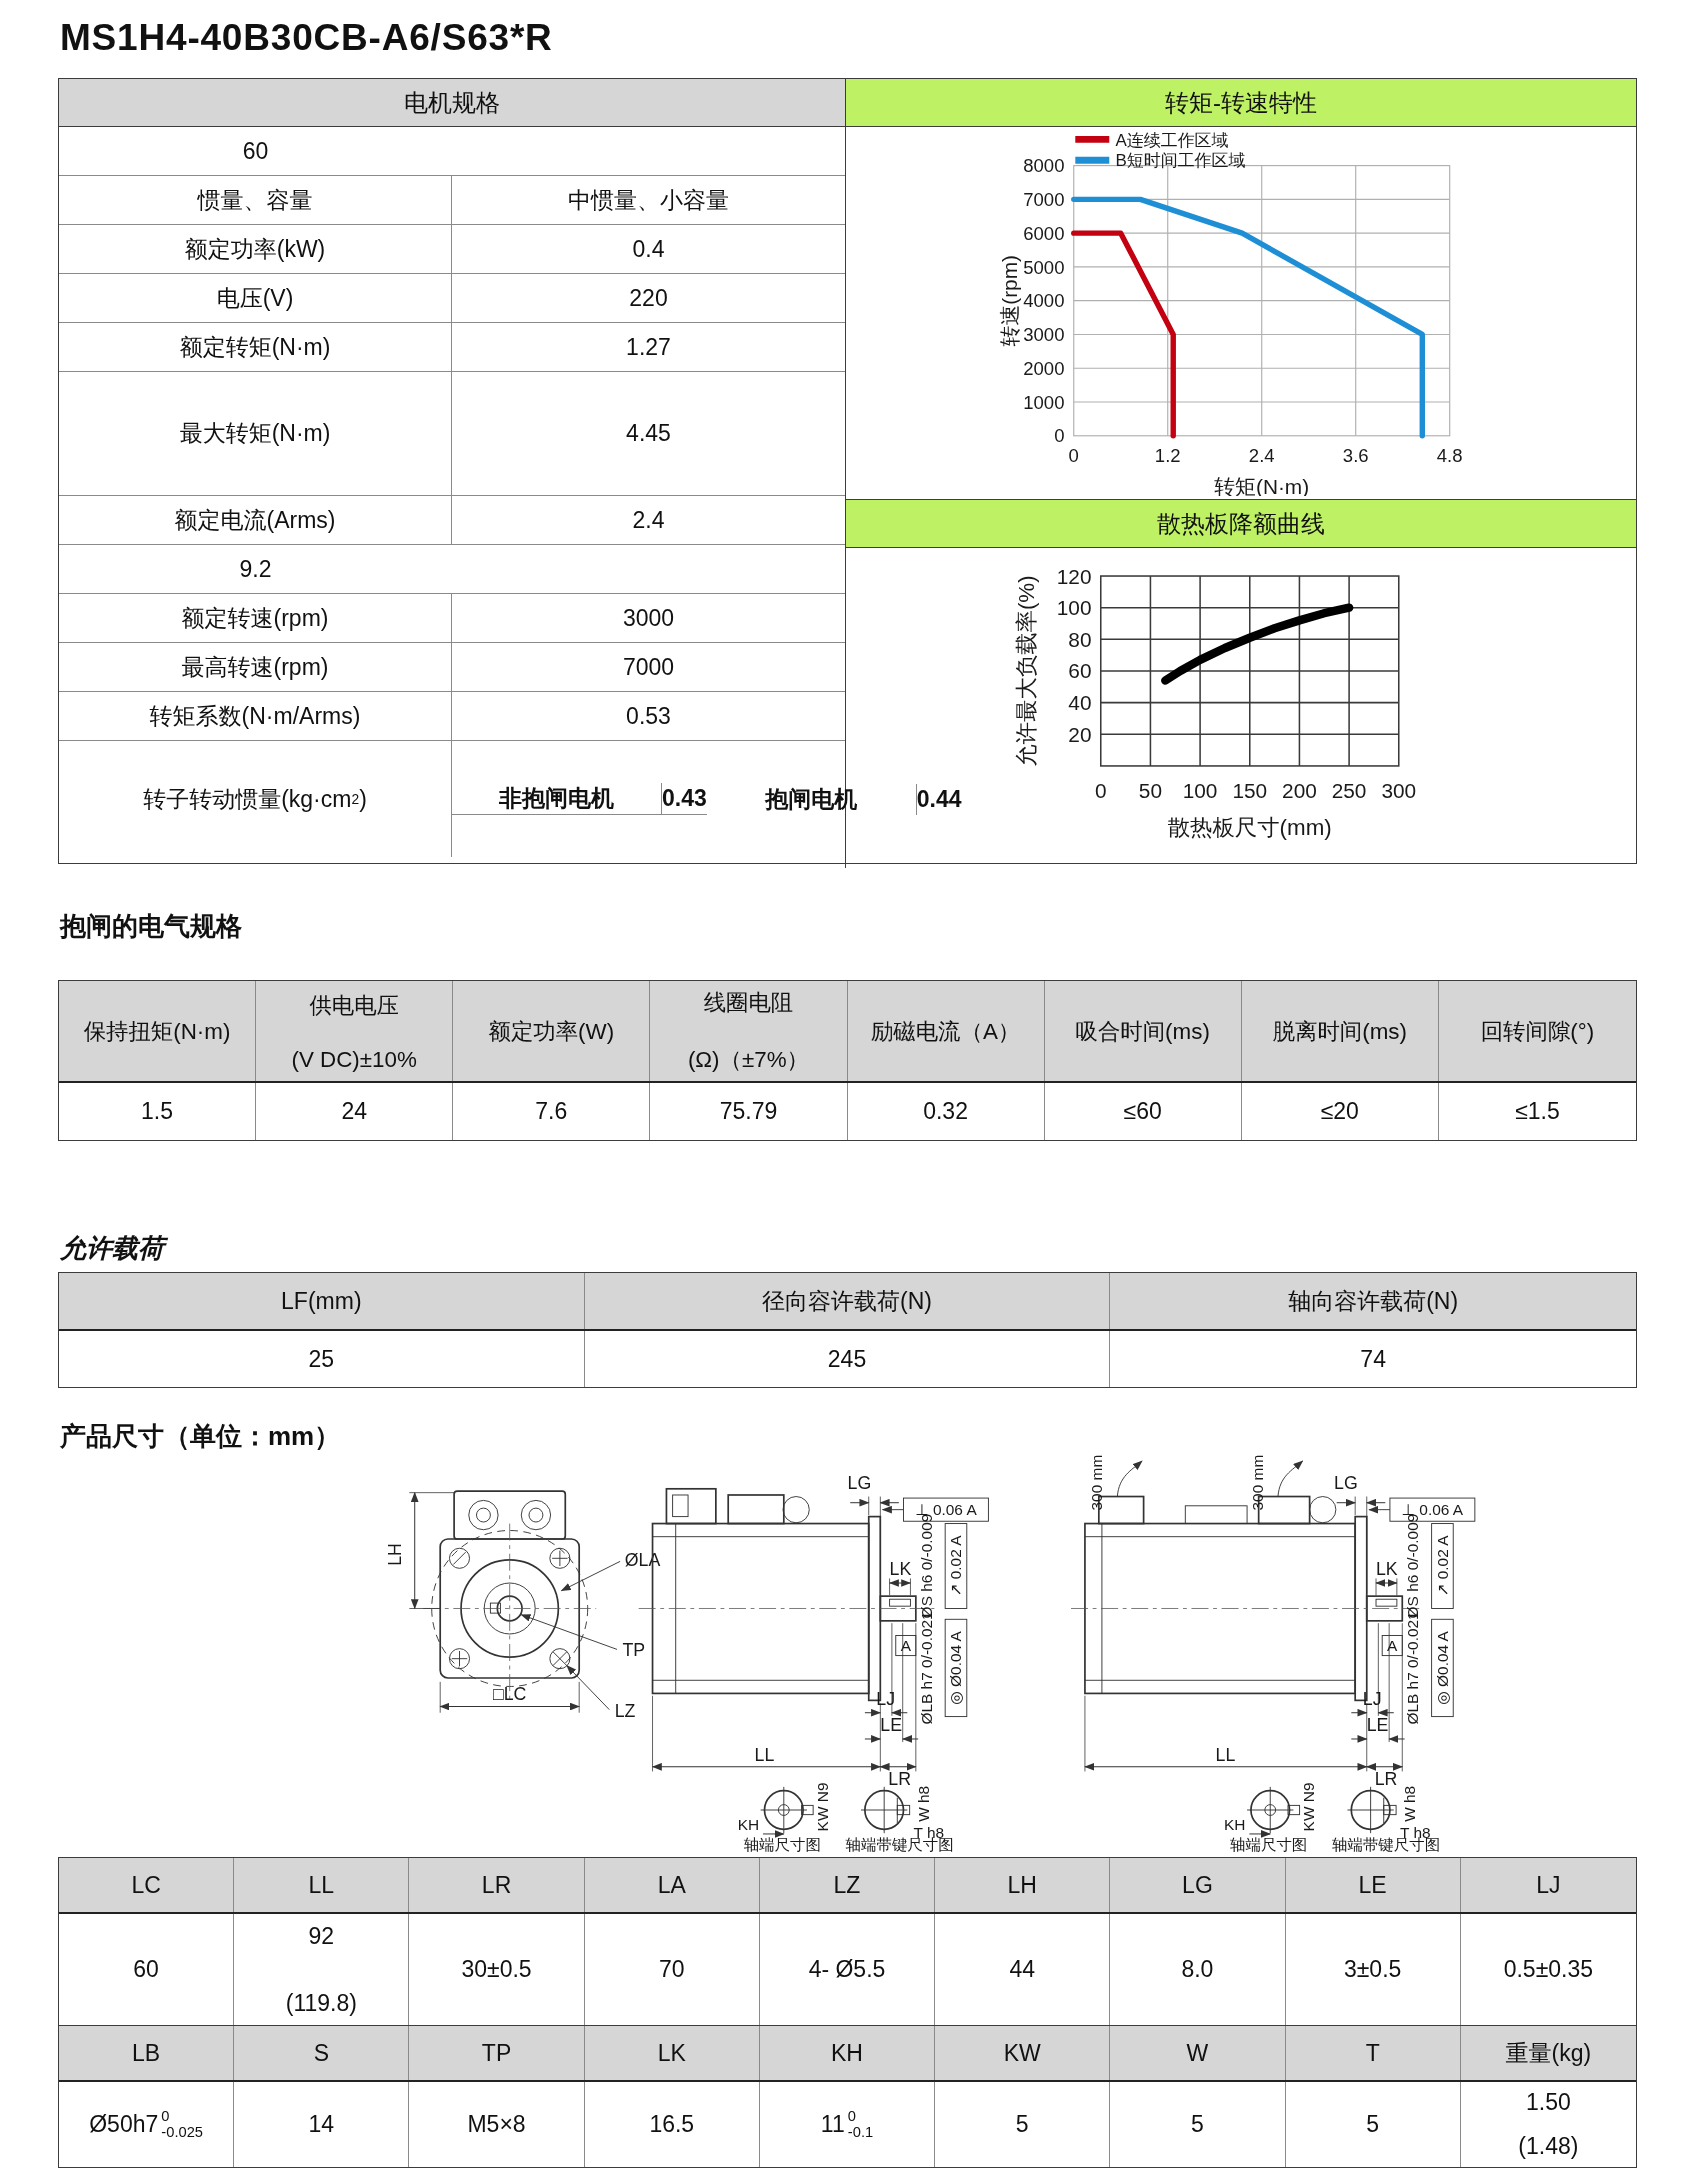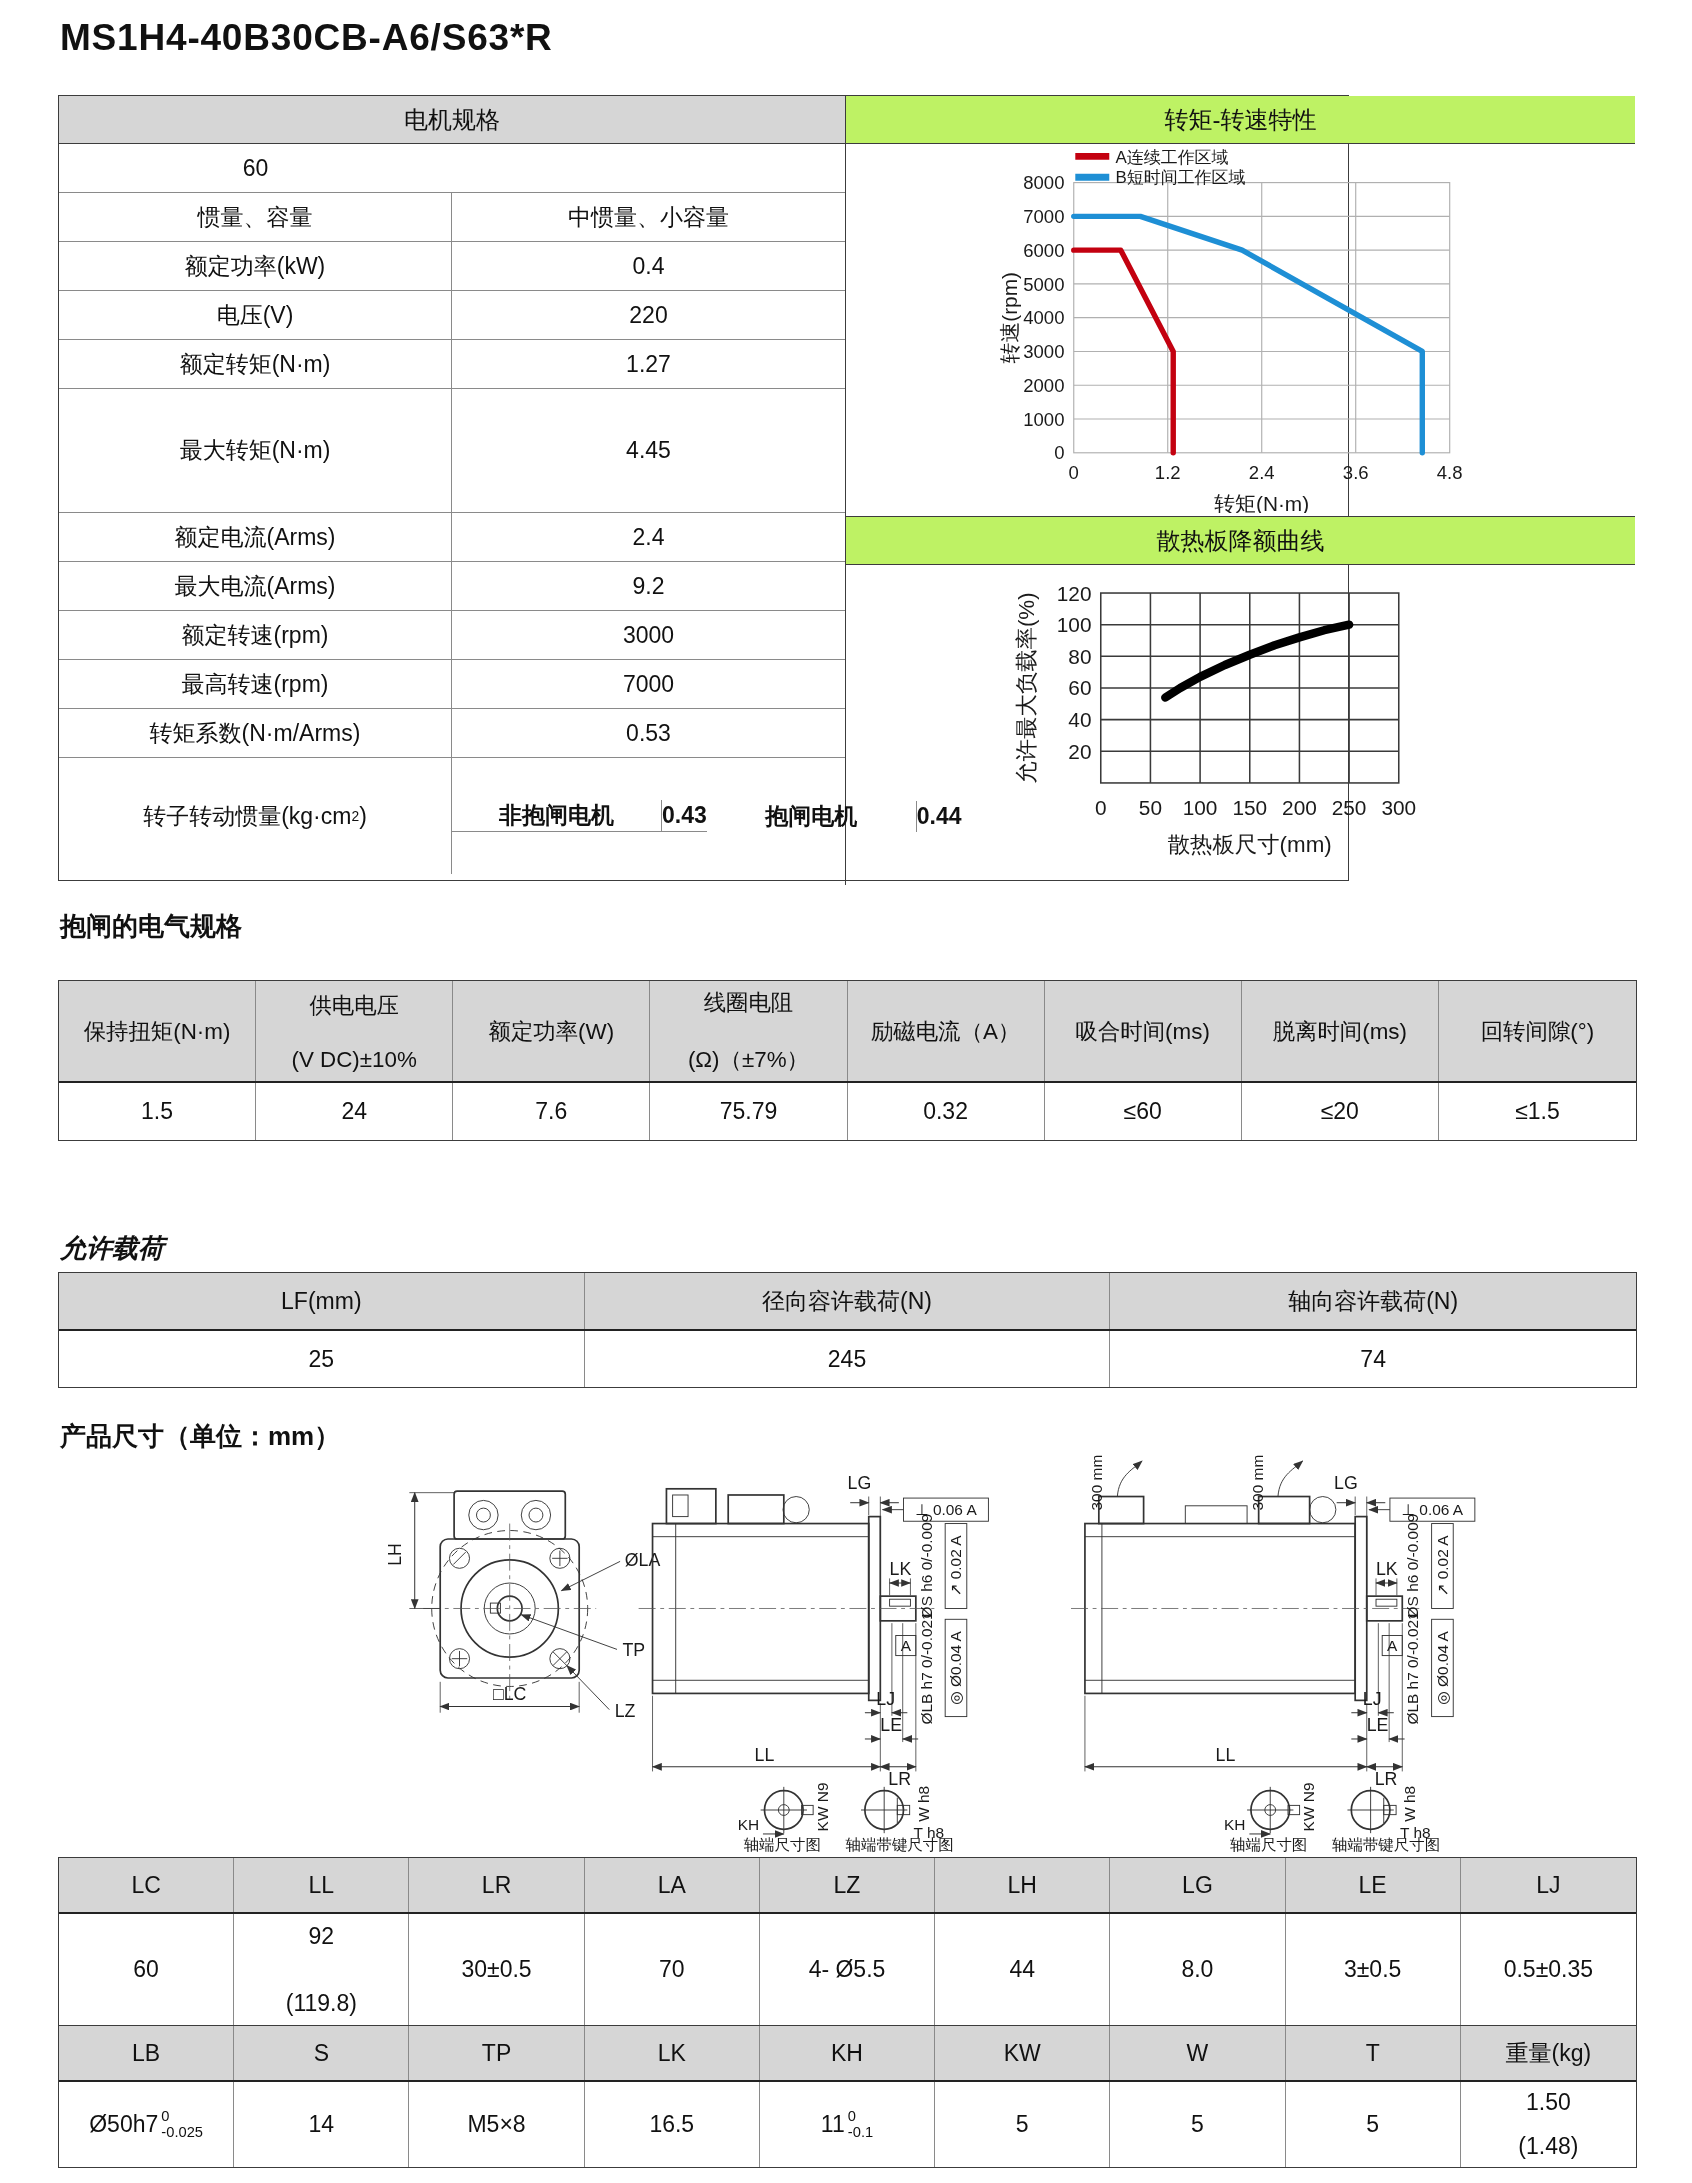--- a/index.html
+++ b/index.html
@@ -2,21 +2,21 @@
 <html style="font-size:12.4px"><head>
 <meta charset="utf-8">
 <style>
   html,body{margin:0;padding:0;background:#fff;}
   .page{position:relative;width:1692px;height:2183px;background:#fff;overflow:hidden;
         font-family:"Liberation Sans","DejaVu Sans",sans-serif;color:#111;}
   .title{position:absolute;left:60px;top:17px;font-size:37px;font-weight:bold;margin:0;letter-spacing:0.8px;}
   .sec{position:absolute;left:60px;font-size:26px;font-weight:bold;}
 
   
-  .main-table{position:absolute;left:58px;top:95px;width:1291px;height:786px;
+  .main-table{position:absolute;left:58px;top:78px;width:1579px;height:786px;
               border:1.5px solid #3c3c3c;box-sizing:border-box;display:grid;grid-template-columns:787px 1fr;}
   .spec{border-right:1.5px solid #3c3c3c;display:flex;flex-direction:column;box-sizing:border-box;}
   .ghdr{background:#d6d6d6;display:flex;align-items:center;justify-content:center;
         font-size:24px;border-bottom:1.5px solid #3c3c3c;box-sizing:border-box;}
   .spec .ghdr{height:48px;}
   .s-row{display:grid;grid-template-columns:393px 1fr;height:49px;border-bottom:0.8px solid #8a8a8a;box-sizing:border-box;}
   .s-row.tall{height:124px;}
   .s-row>div{display:flex;align-items:center;justify-content:center;font-size:23px;border-right:0.8px solid #8a8a8a;}
   .s-row>div:last-child{border-right:none;}
   .s-row.inertia{height:116px;border-bottom:none;}
@@ -92,21 +92,20 @@
       </div>
       <div class="s-row tall">
         <div>最大转矩(N·m)</div>
         <div>4.45</div>
       </div>
       <div class="s-row">
         <div>额定电流(Arms)</div>
         <div>2.4</div>
       </div>
       <div class="s-row">
-        <div>最大电流(Arms)</div>
         <div>9.2</div>
       </div>
       <div class="s-row">
         <div>额定转速(rpm)</div>
         <div>3000</div>
       </div>
       <div class="s-row">
         <div>最高转速(rpm)</div>
         <div>7000</div>
       </div>

